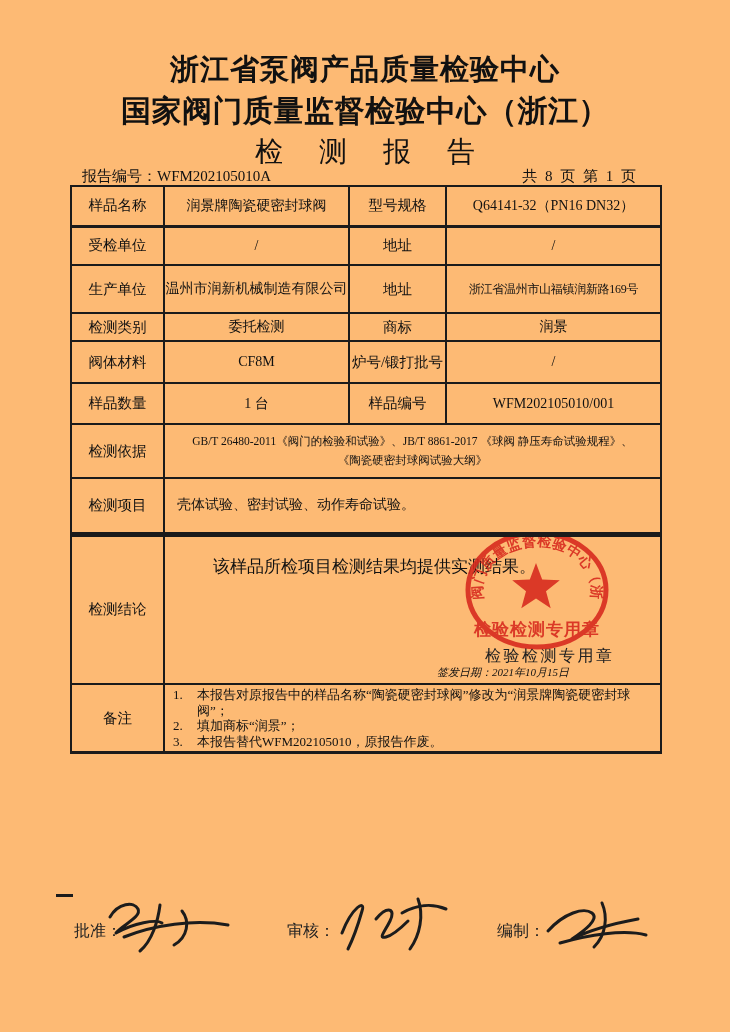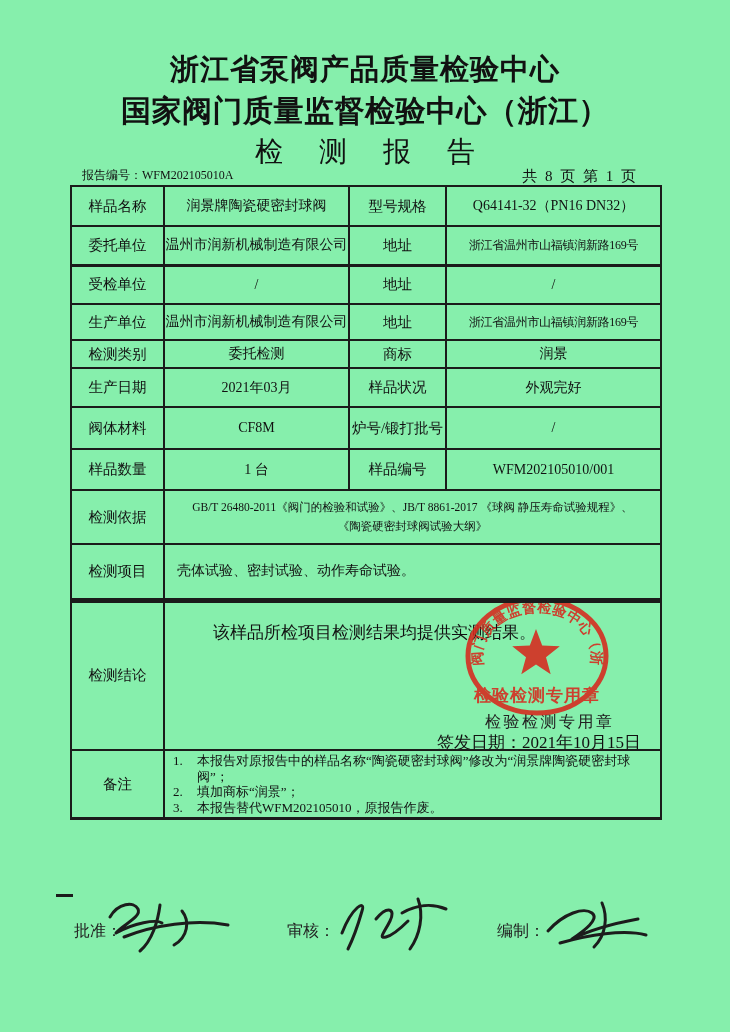--- a/index.html
+++ b/index.html
@@ -1,27 +1,27 @@
 <!DOCTYPE html>
 <html><head>
 <meta charset="utf-8">
 <style>
   html,body{margin:0;padding:0;background:#ffffff;}
   .page{
-    position:relative;width:730px;height:1032px;background:#86efac;overflow:hidden;
+    position:relative;width:730px;height:1032px;background:#fdba74;overflow:hidden;
     font-family:"Liberation Serif","DejaVu Serif",serif;color:#111;
   }
   
   .title1{position:absolute;top:50px;left:0;width:100%;text-align:center;
           font-size:29px;font-weight:bold;letter-spacing:1px;}
   .title2{position:absolute;top:91px;left:0;width:100%;text-align:center;
           font-size:30px;font-weight:bold;letter-spacing:0.5px;}
   .report-title{position:absolute;top:133px;left:0;width:100%;text-align:center;
           font-size:28px;letter-spacing:36px;text-indent:36px;font-weight:500;}
-  .report-meta{position:absolute;top:167px;left:82px;font-size:12px;}
+  .report-meta{position:absolute;top:167px;left:82px;font-size:15px;}
   .report-meta .no{font-family:"Liberation Serif","DejaVu Serif",serif;}
   .page-info{position:absolute;top:167px;right:92px;font-size:15px;letter-spacing:2px;}
   
   .tbl-wrap{position:absolute;left:70px;top:185px;}
   table{border-collapse:collapse;table-layout:fixed;width:590px;}
   td{border:2px solid #1b1b1b;text-align:center;vertical-align:middle;
      font-size:14px;padding:0;overflow:hidden;}
   td.lbl{font-size:14.5px;}
   tr.thick-top td{border-top-width:3px;}
   td.tight{font-size:12px;letter-spacing:-0.3px;white-space:nowrap;}
@@ -31,21 +31,21 @@
   tr.conclusion-row td{border-top-width:5px;}
   td.conclusion-cell{position:relative;vertical-align:top;text-align:left;}
   .conclusion-text{margin-top:18px;padding:0 14px;text-indent:2em;font-size:17px;}
   tr.remarks-row td{border-bottom-width:3px;}
   td.remarks-cell{text-align:left;font-size:13px;vertical-align:middle;padding:2px 4px 2px 8px;}
   .remark-item{display:flex;line-height:15.5px;}
   .remark-item .num{width:24px;flex:0 0 24px;}
   
   .stamp{position:absolute;left:297px;top:-9px;width:150px;height:124px;opacity:0.88;z-index:3;pointer-events:none;}
   .stamp-caption{position:absolute;left:320px;top:109px;font-size:16px;letter-spacing:2.5px;z-index:1;color:#222;}
-  .issue-date{position:absolute;left:272px;top:128px;font-size:17px;z-index:1;color:#111;}
+  .issue-date{position:absolute;left:272px;top:128px;font-size:11px;z-index:1;color:#111;font-style:italic;}
   
   .edge-ext{position:absolute;left:56px;top:894px;width:17px;height:3px;background:#1b1b1b;}
   
   .sig-label{position:absolute;font-size:16px;color:#222;}
   .sig-approve-label{left:74px;top:921px;}
   .sig-review-label{left:287px;top:921px;}
   .sig-compile-label{left:497px;top:921px;}
   .sig{position:absolute;}
   .sig-approve{left:102px;top:893px;}
   .sig-review{left:330px;top:891px;}
@@ -73,49 +73,37 @@
           <col style="width:97px">
           <col style="width:215px">
         </colgroup>
       <tbody>
         <tr style="height:40px">
           <td class="lbl">样品名称</td>
           <td class="nw">润景牌陶瓷硬密封球阀</td>
           <td class="lbl">型号规格</td>
           <td class="nw">Q64141-32（PN16 DN32）</td>
         </tr>
-        <tr style="height:39px">
-          <td class="lbl">委托单位</td>
-          <td class="nw">温州市润新机械制造有限公司</td>
-          <td class="lbl">地址</td>
-          <td class="tight">浙江省温州市山福镇润新路169号</td>
-        </tr>
         <tr style="height:39px" class="thick-top">
           <td class="lbl">受检单位</td>
           <td>/</td>
           <td class="lbl">地址</td>
           <td>/</td>
         </tr>
-        <tr style="height:36px">
+        <tr style="height:48px">
           <td class="lbl">生产单位</td>
           <td class="nw">温州市润新机械制造有限公司</td>
           <td class="lbl">地址</td>
           <td class="tight">浙江省温州市山福镇润新路169号</td>
         </tr>
         <tr style="height:28px">
           <td class="lbl">检测类别</td>
           <td>委托检测</td>
           <td class="lbl">商标</td>
           <td>润景</td>
-        </tr>
-        <tr style="height:39px">
-          <td class="lbl">生产日期</td>
-          <td>2021年03月</td>
-          <td class="lbl">样品状况</td>
-          <td>外观完好</td>
         </tr>
         <tr style="height:42px">
           <td class="lbl">阀体材料</td>
           <td>CF8M</td>
           <td class="lbl nw">炉号/锻打批号</td>
           <td>/</td>
         </tr>
         <tr style="height:41px">
           <td class="lbl">样品数量</td>
           <td>1 台</td>

